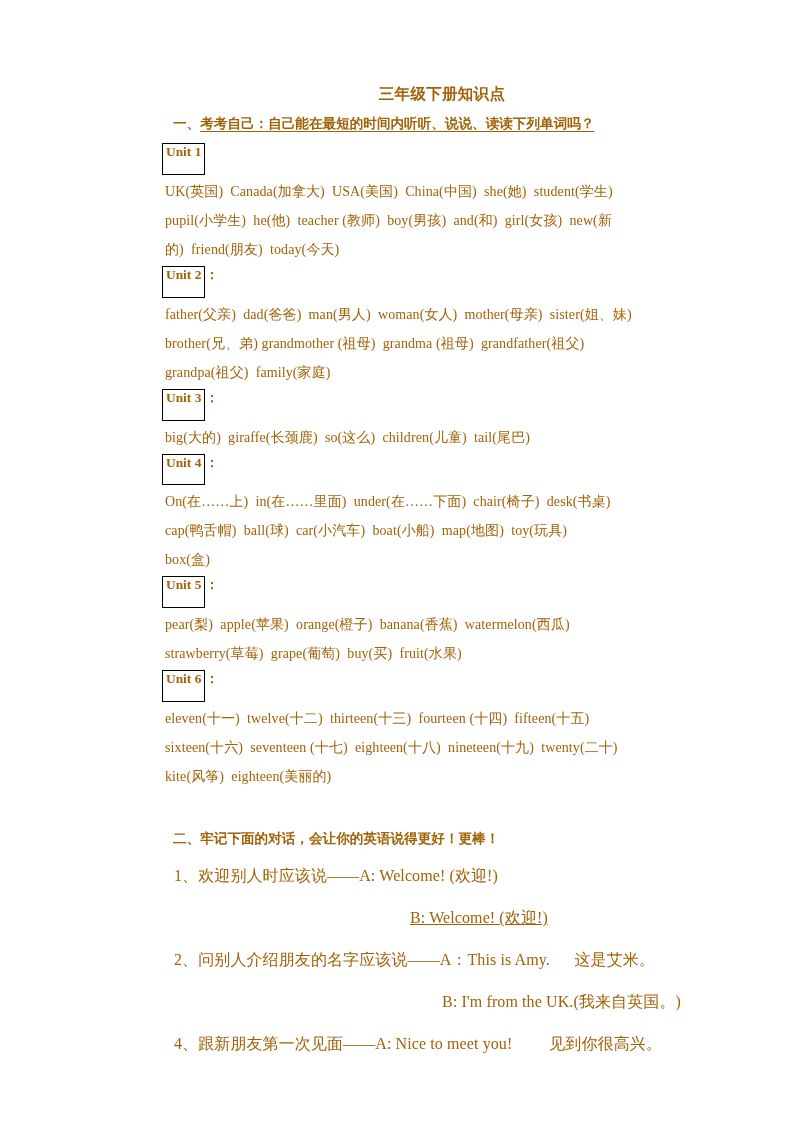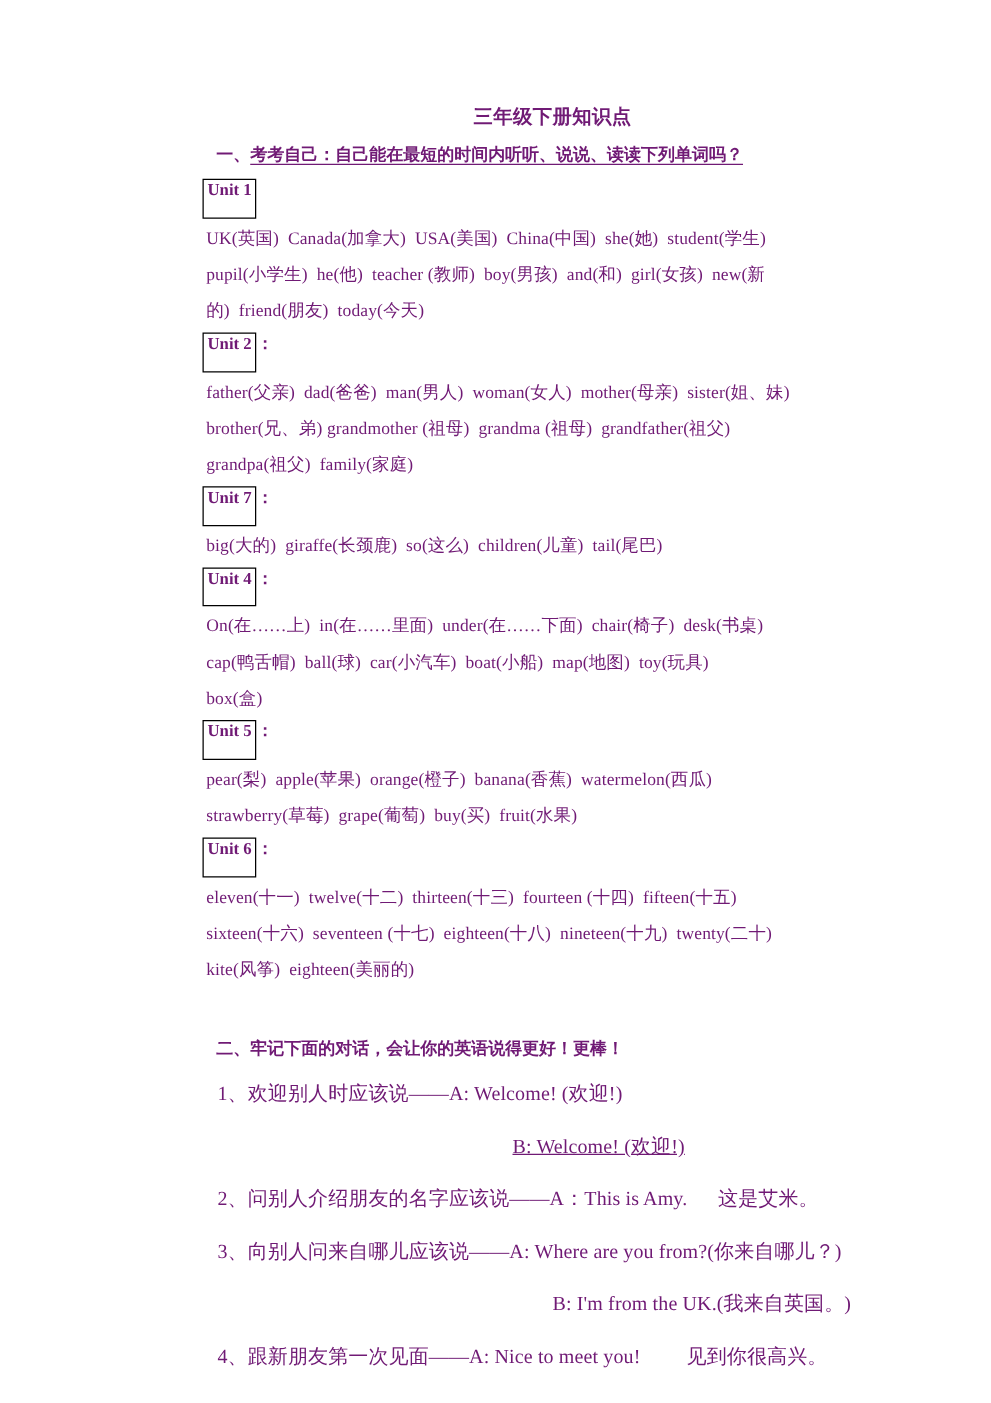--- a/index.html
+++ b/index.html
@@ -8,21 +8,21 @@
     background: #ffffff;
   }
   .page {
     position: relative;
     width: 705px;
     height: 1122px;
     background: #ffffff;
     margin: 0 auto;
     overflow: hidden;
     font-family: "Liberation Serif", "DejaVu Serif", serif;
-    color: #701a75;
+    color: #a16207;
   }
   .content {
     position: absolute;
     left: 118px;
     top: 84px;
     width: 560px;
   }
 
   
   .doc-title {
@@ -130,21 +130,21 @@
       <div class="unit-row">
         <span class="unit-box">Unit 2</span><span class="unit-colon">：</span>
       </div>
       <div class="word-line">father(父亲)  dad(爸爸)  man(男人)  woman(女人)  mother(母亲)  sister(姐、妹)</div>
       <div class="word-line">brother(兄、弟) grandmother (祖母)  grandma (祖母)  grandfather(祖父)</div>
       <div class="word-line">grandpa(祖父)  family(家庭)</div>
     </div>
 
     <div class="unit-block">
       <div class="unit-row">
-        <span class="unit-box">Unit 7</span><span class="unit-colon">：</span>
+        <span class="unit-box">Unit 3</span><span class="unit-colon">：</span>
       </div>
       <div class="word-line">big(大的)  giraffe(长颈鹿)  so(这么)  children(儿童)  tail(尾巴)</div>
     </div>
 
     <div class="unit-block">
       <div class="unit-row">
         <span class="unit-box">Unit 4</span><span class="unit-colon">：</span>
       </div>
       <div class="word-line">On(在……上)  in(在……里面)  under(在……下面)  chair(椅子)  desk(书桌)</div>
       <div class="word-line">cap(鸭舌帽)  ball(球)  car(小汽车)  boat(小船)  map(地图)  toy(玩具)</div>
@@ -172,19 +172,18 @@
 
     <div class="section-head no-underline">
       <span class="sec-num">二、</span><span class="sec-text">牢记下面的对话，会让你的英语说得更好！更棒！</span>
     </div>
 
     <div class="dlg-line">1、欢迎别人时应该说——A: Welcome! (欢迎!)</div>
     <div class="dlg-line dlg-indent-b1">B: Welcome! (欢迎!)</div>
 
     <div class="dlg-line">2、问别人介绍朋友的名字应该说——A：This is Amy.      这是艾米。</div>
 
-    <div class="dlg-line">3、向别人问来自哪儿应该说——A: Where are you from?(你来自哪儿？)</div>
     <div class="dlg-line dlg-indent-b3">B: I'm from the UK.(我来自英国。)</div>
 
     <div class="dlg-line">4、跟新朋友第一次见面——A: Nice to meet you!         见到你很高兴。</div>
 
   </div>
 </div>
 
 </body></html>

